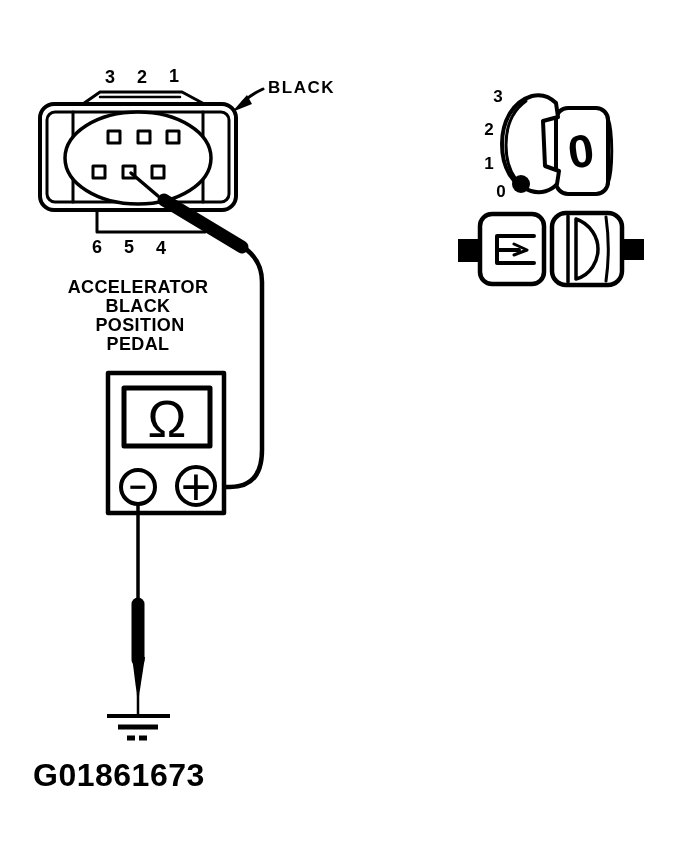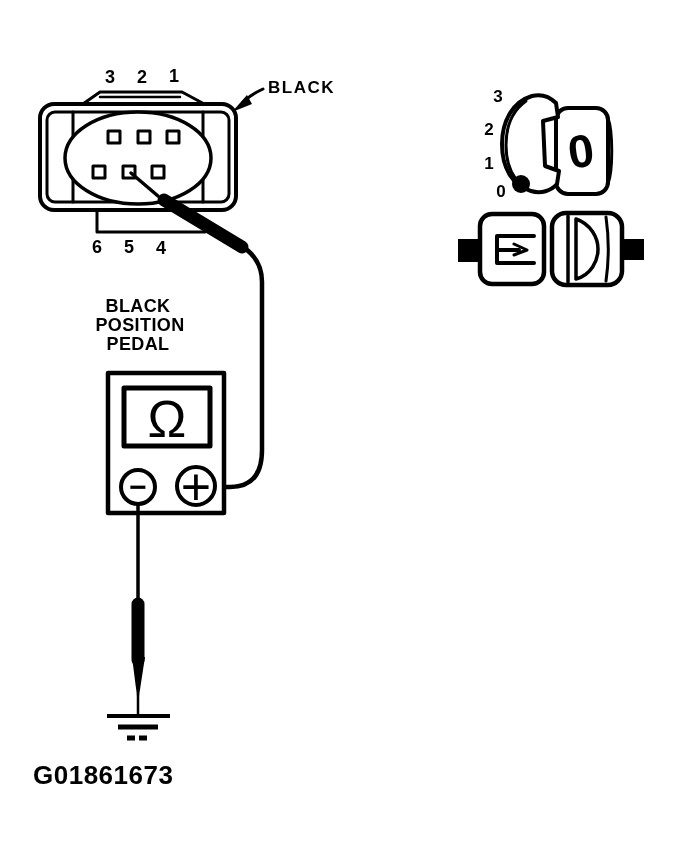--- a/index.html
+++ b/index.html
@@ -34,21 +34,21 @@
     transform: translate(0, -50%);
     font-weight: bold;
     color: #000000;
     white-space: nowrap;
     line-height: 1;
   }
   .pin-num   { font-size: 18px; }
   .dial-num  { font-size: 17px; }
   .cap-line  { font-size: 18px; letter-spacing: 0.4px; }
   .black-lbl { font-size: 17px; letter-spacing: 1.5px; }
-  .fig-id    { font-size: 26px; letter-spacing: 0.5px; }
+  .fig-id    { font-size: 32px; letter-spacing: 0.5px; }
   .ohm-sym   { font-size: 52px; font-weight: normal; }
   .minus-sym { font-size: 30px; }
   .plus-sym  { font-size: 52px; font-weight: normal; }
   .plate-val { font-size: 46px; transform: translate(-50%,-50%) rotate(-8deg); }
 </style>
 </head>
 <body>
 
 <div class="canvas">
 
@@ -136,20 +136,21 @@
   <span class="lbl pin-num" style="left:110px; top:77px">3</span>
   <span class="lbl pin-num" style="left:142px; top:77px">2</span>
   <span class="lbl pin-num" style="left:174px; top:76px">1</span>
 
   <span class="lbl-left black-lbl" style="left:268px; top:87px">BLACK</span>
 
   <span class="lbl pin-num" style="left:97px;  top:247px">6</span>
   <span class="lbl pin-num" style="left:129px; top:247px">5</span>
   <span class="lbl pin-num" style="left:161px; top:248px">4</span>
 
+  <span class="lbl cap-line" style="left:138px; top:287px">ACCELERATOR</span>
   <span class="lbl cap-line" style="left:138px; top:306px">BLACK</span>
   <span class="lbl cap-line" style="left:140px; top:325px">POSITION</span>
   <span class="lbl cap-line" style="left:138px; top:344px">PEDAL</span>
 
   <span class="lbl ohm-sym" style="left:167px; top:419px">Ω</span>
   <span class="lbl minus-sym" style="left:138px; top:487px">−</span>
   <span class="lbl plus-sym" style="left:196px; top:487px">+</span>
 
   <span class="lbl dial-num" style="left:498px; top:96px">3</span>
   <span class="lbl dial-num" style="left:489px; top:129px">2</span>

